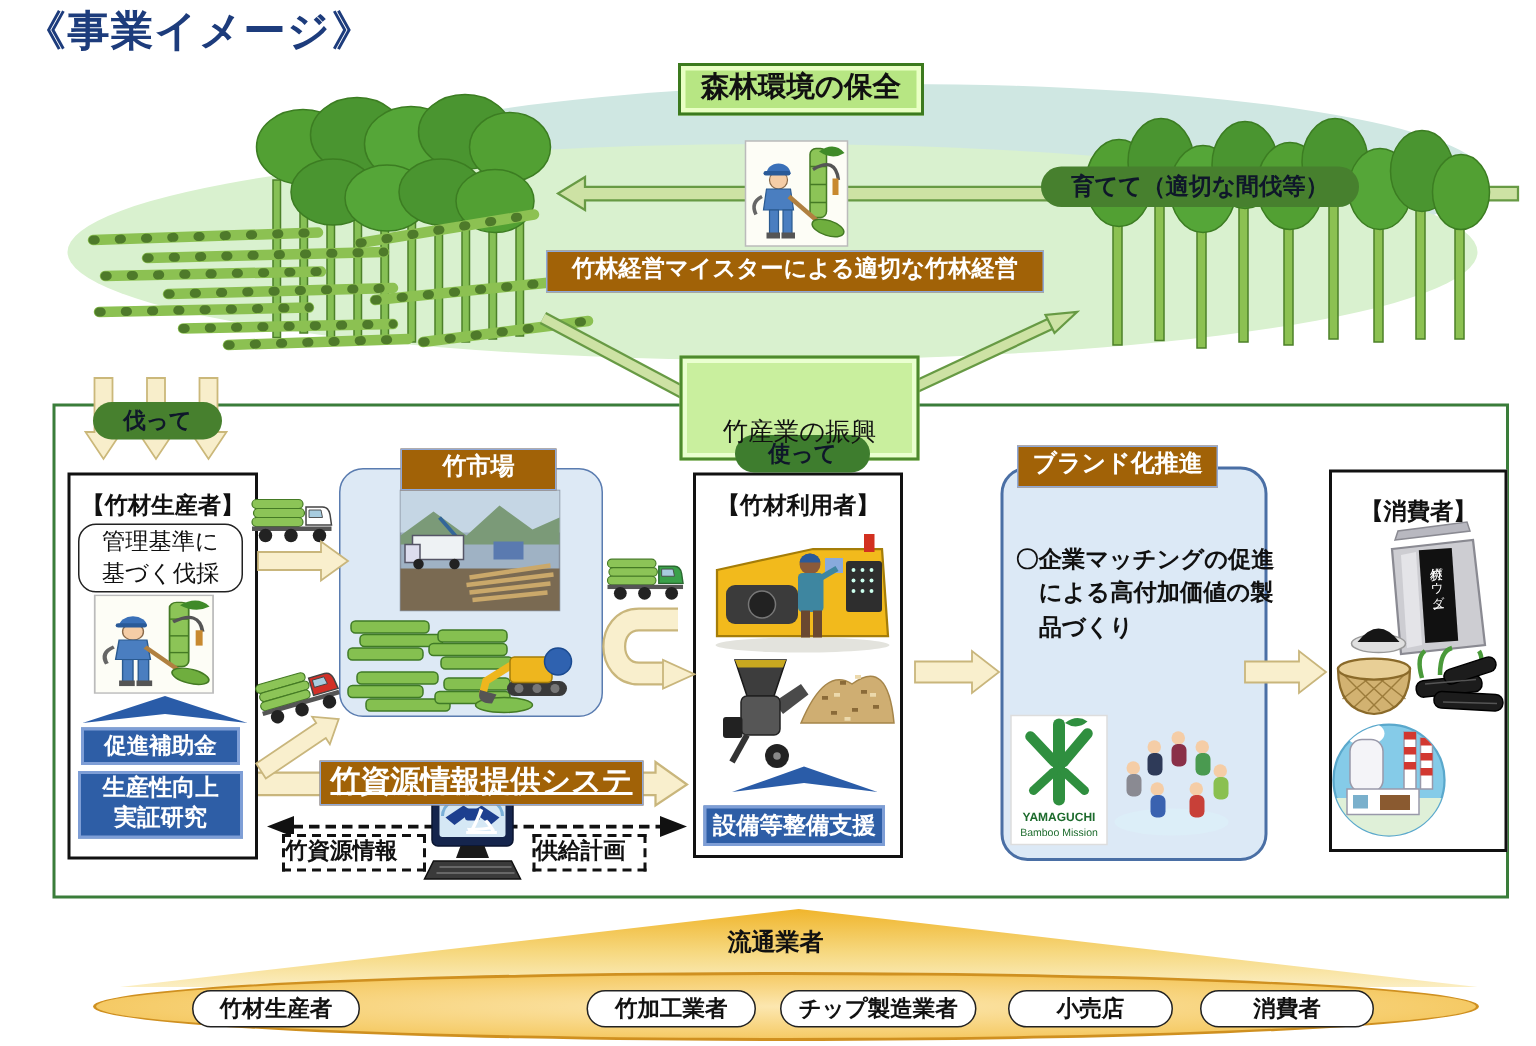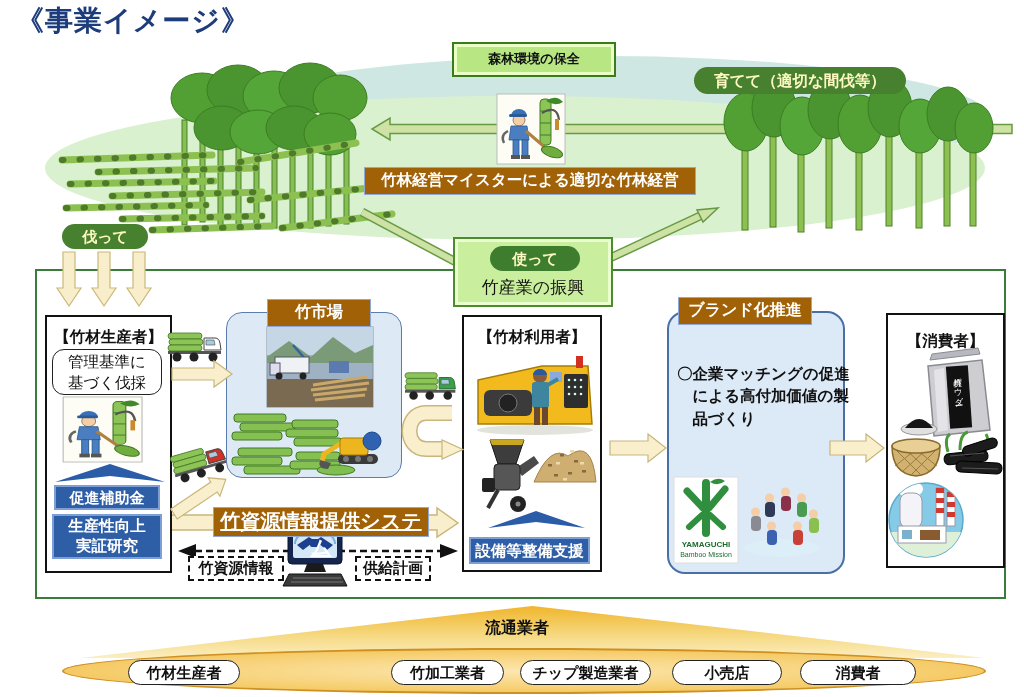--- a/index.html
+++ b/index.html
@@ -8,23 +8,23 @@
   .abs{position:absolute;}
   svg{display:block;}
   .layer{position:absolute;left:0;top:0;pointer-events:none;}
   .z0{z-index:0}.z1{z-index:1}.z2{z-index:2}.z3{z-index:3}
 
   .page-title{left:16px;top:2px;font-family:"Liberation Serif","DejaVu Serif",serif;
     font-size:28px;font-weight:bold;color:#1d3c7c;letter-spacing:1px;}
 
   .bevel-green{background:#b7e683;border:2px solid #3c7a1e;box-shadow:inset 0 0 0 3px #e9ffc4;
     text-align:center;font-weight:bold;color:#111;}
-  .forest-banner{left:452px;top:42px;width:160px;height:31px;font-size:13px;line-height:29px;}
-
-  .pill{background:#47802e;border-radius:14px;color:#fef9c3;font-weight:bold;text-align:center;}
+  .forest-banner{left:452px;top:42px;width:160px;height:31px;font-size:19px;line-height:29px;}
+
+  .pill{background:#47802e;border-radius:14px;color:#0f172a;font-weight:bold;text-align:center;margin-top:44px;}
   .grow-pill{left:694px;top:67px;width:212px;height:27px;font-size:15.5px;line-height:27px;}
   .cut-pill{left:62px;top:224px;width:86px;height:25px;font-size:15px;line-height:25px;border-radius:13px;}
 
   .navy-box{background:#a16207;border:1.5px solid #8fa8d8;color:#fff;font-weight:bold;text-align:center;}
   .meister-banner{left:364px;top:167px;width:330px;height:26px;font-size:15.5px;line-height:24px;}
   .system-box{left:213px;top:507px;width:214px;height:28px;font-size:20px;line-height:26px;text-decoration:underline;}
   .market-title{left:267px;top:299px;width:102px;height:26px;font-size:16px;line-height:24px;}
   .brand-title{left:678px;top:297px;width:132px;height:26px;font-size:16px;line-height:24px;}
 
   .main-box{left:35px;top:269px;width:971px;height:330px;border:2.5px solid #3a7d3a;box-sizing:border-box;}
@@ -46,21 +46,21 @@
   .subsidy-box{left:9px;top:170px;width:106px;height:25px;font-size:15px;line-height:21px;}
   .research-box{left:7px;top:199px;width:110px;height:45px;font-size:15.5px;line-height:20px;}
   .support-box{left:7px;top:222px;width:121px;height:27px;font-size:15.5px;line-height:23px;}
 
   .panel{box-sizing:border-box;}
   .market-panel{left:226px;top:312px;width:176px;height:166px;background:#dde9f5;border:1.5px solid #5a7cb0;border-radius:16px;}
   .brand-panel{left:667px;top:311px;width:178px;height:263px;background:#dce9f6;border:2px solid #4a6fa5;border-radius:18px;}
   .brand-item{position:absolute;left:10px;width:160px;font-size:15.5px;line-height:1.45;font-weight:bold;
     text-indent:-1em;padding-left:1em;}
 
-  .dash-box{border:2px dashed #111;background:#fff;text-align:center;font-weight:bold;box-sizing:border-box;}
+  .dash-box{border:2px dashed #111;background:#fff;text-align:left;font-weight:bold;box-sizing:border-box;}
   .resource-tag{left:188px;top:556px;width:96px;height:25px;font-size:15px;line-height:20px;}
   .supply-tag{left:355px;top:556px;width:76px;height:25px;font-size:15px;line-height:20px;}
 
   .entry-triangle{left:80px;top:606px;width:905px;height:52px;
     background:linear-gradient(180deg,#f0b52c 0%,#f6d87f 55%,#fbeec2 100%);
     clip-path:polygon(50% 0%,100% 100%,0% 100%);}
   .entry-label{left:452px;top:618px;width:130px;text-align:center;font-size:16px;font-weight:bold;}
   .entry-ellipse{left:62px;top:648px;width:924px;height:46px;border-radius:50%;
     background:radial-gradient(ellipse at center,#fce7b0 0%,#f6cd6c 65%,#efb73e 100%);
     border:2px solid #cf9020;box-sizing:border-box;}

